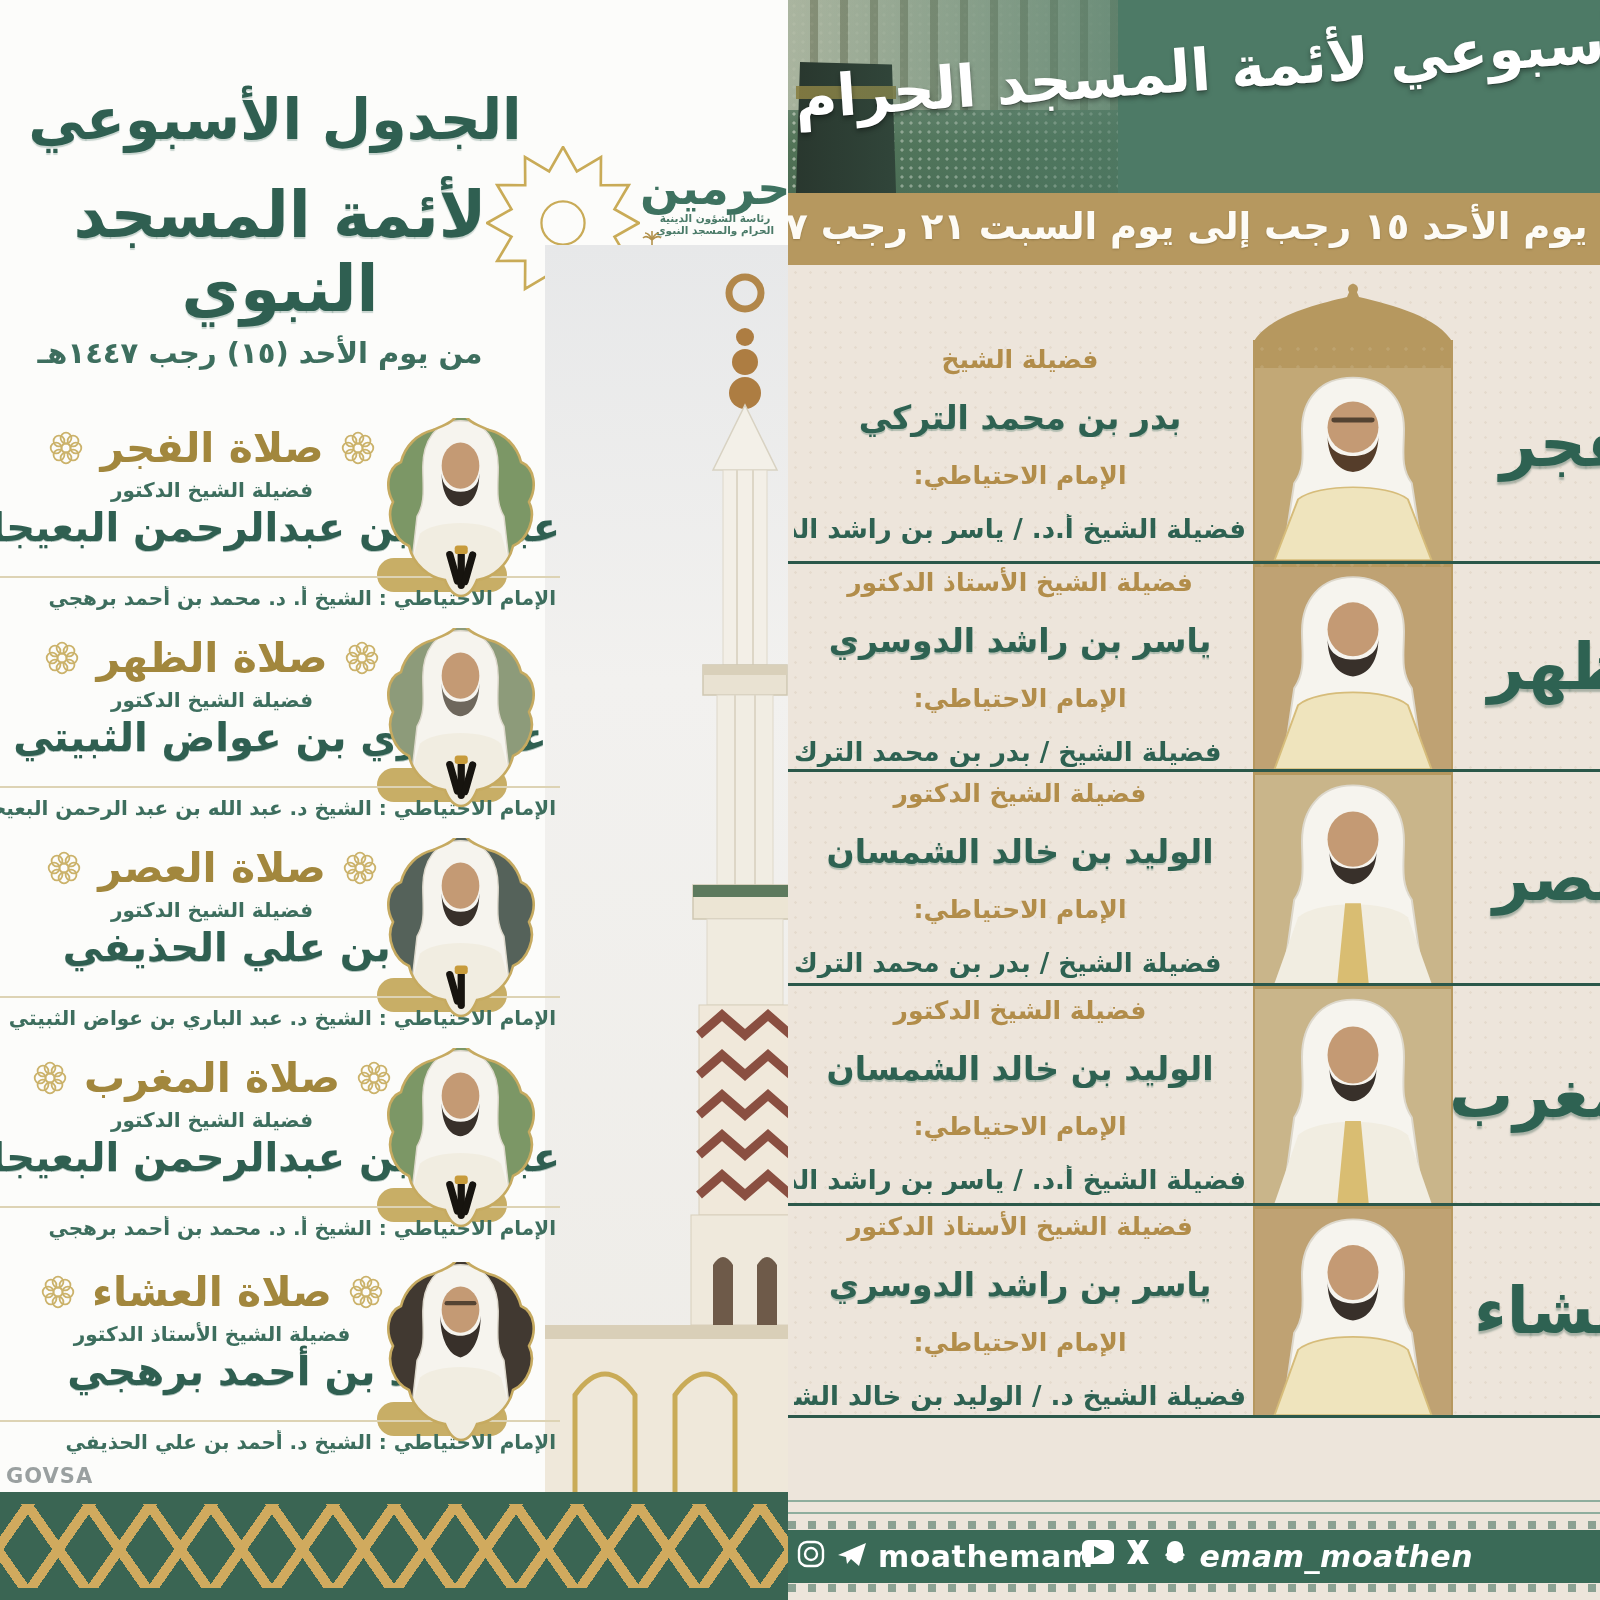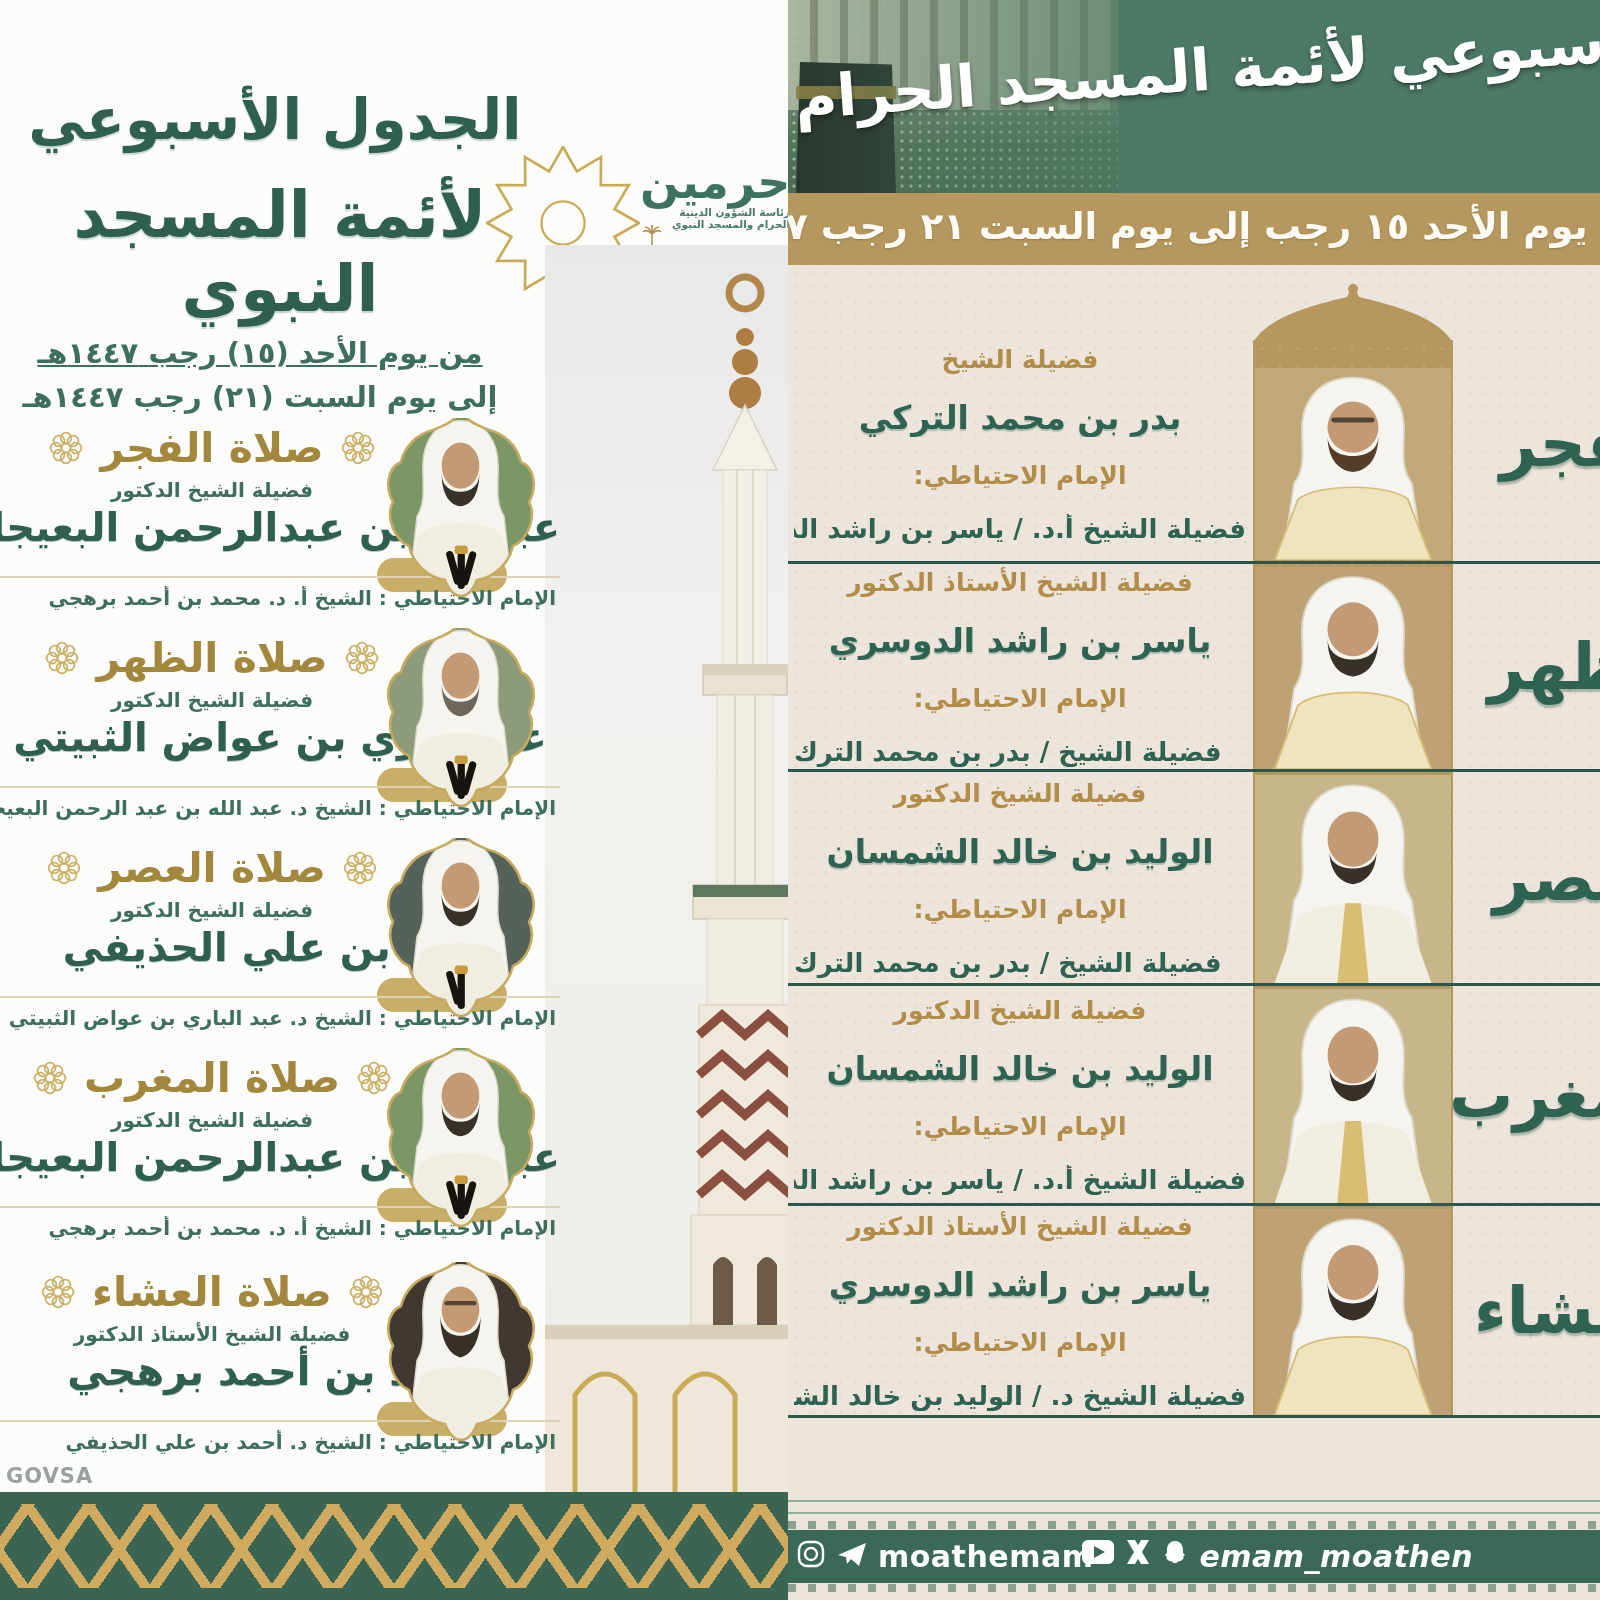--- a/index.html
+++ b/index.html
@@ -8,25 +8,25 @@
   #stage *{box-sizing:border-box;}
   .abs{position:absolute;}
 
   
   #left-poster{left:0;top:0;width:788px;height:1600px;background:#fcfcfa;overflow:hidden;}
   .lp-title1{left:20px;top:86px;width:510px;text-align:center;font-size:57px;font-weight:bold;
              color:#2f5f51;text-shadow:0 2px 1px rgba(47,95,81,.25);}
   .lp-title2{left:0px;top:178px;width:560px;text-align:center;font-size:64px;font-weight:bold;
              color:#2f5f51;text-shadow:0 2px 1px rgba(47,95,81,.25);}
   .lp-date{left:0;width:520px;text-align:center;font-size:29px;font-weight:bold;color:#3d6e5e;direction:rtl;}
-  .lp-date.d1{top:336px;text-decoration:underline;} .lp-date.d2{top:380px;}
+  .lp-date.d1{top:336px;} .lp-date.d2{top:380px;}
   
   .star-wrap{left:486px;top:146px;width:154px;height:154px;}
   
-  .logo{left:640px;top:158px;width:150px;height:150px;}
+  .logo{left:640px;top:164px;width:150px;height:150px;text-align:center;}
   .logo .word{font-size:46px;font-weight:bold;color:#3e7260;line-height:1.05;letter-spacing:-1px;}
   .logo .l1,.logo .l2{font-size:10.5px;font-weight:bold;color:#4a7a68;direction:rtl;white-space:nowrap;}
   .logo .palm{position:absolute;left:2px;top:66px;}
   
   .section{left:0;width:560px;height:212px;overflow:hidden;}
   .sec-titlerow{position:absolute;left:0;top:4px;width:424px;height:52px;display:flex;
                 align-items:center;justify-content:center;gap:16px;}
   .sec-title{font-size:41px;font-weight:bold;color:#a2873d;direction:rtl;white-space:nowrap;}
   .rosette{width:36px;height:36px;flex:0 0 auto;}
   .sec-degree{position:absolute;left:0;top:60px;width:424px;text-align:center;
@@ -144,21 +144,20 @@
             <path d="M10 10 C14 6 17 6 19 8"></path>
           <path d="M10 9 C7 4 5 3 3 3"></path>
             <path d="M10 9 C13 4 15 3 17 3"></path>
           <path d="M10 8 C10 4 10 2 10 1"></path>
           <path d="M3 24 C7 21 13 21 17 24"></path>
         </g>
       </svg>
     </div>
 
     <div class="abs lp-date d1">من يوم الأحد (١٥) رجب ١٤٤٧هـ</div>
-    <div class="abs lp-date d2">إلى يوم السبت (٢١) رجب ١٤٤٧هـ</div>
 
     <div id="minaret-strip" class="abs">
       <svg width="243" height="1247" viewBox="0 0 243 1247">
 
         <circle cx="200" cy="48" r="16" fill="none" stroke="#b2874a" stroke-width="7"></circle>
         <circle cx="200" cy="92" r="9" fill="#ad7d42"></circle>
         <circle cx="200" cy="117" r="13" fill="#ad7d42"></circle>
         <circle cx="200" cy="148" r="16" fill="#ad7d42"></circle>
 
         <path d="M168 225 L200 160 L232 225 Z" fill="#f3f0e8" stroke="#d8d2c2" stroke-width="1.5"></path>

